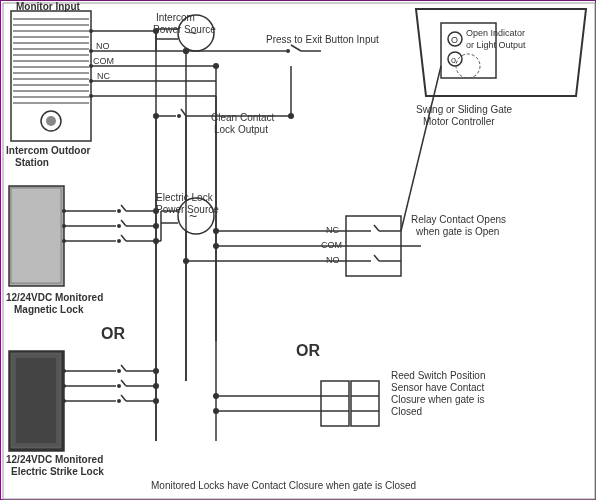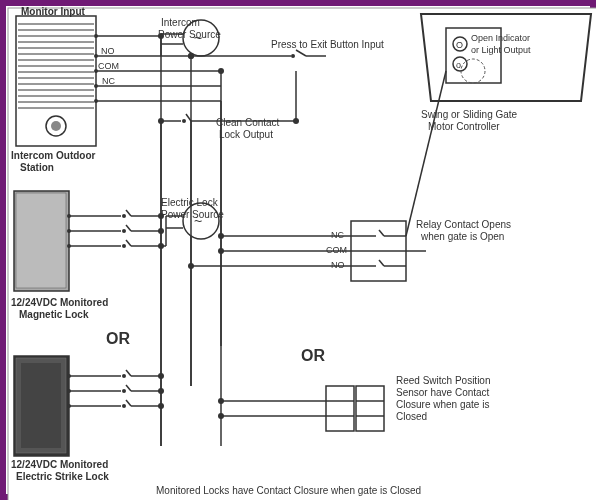--- a/index.html
+++ b/index.html
@@ -10,21 +10,21 @@
       font-family: Arial, sans-serif;
       font-size: 11px;
       overflow: hidden;
       position: relative;
     }
     .diagram-container {
       width: 596px;
       height: 500px;
       position: relative;
       background: #fff;
-      border: 6px solid #701a75;
+      border: 1px solid #701a75;
     }
     svg {
       position: absolute;
       top: 0;
       left: 0;
       width: 596px;
       height: 500px;
     }
   </style>
 </head>

